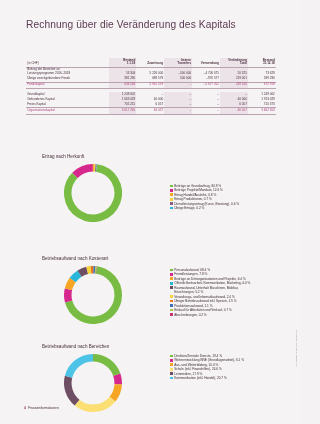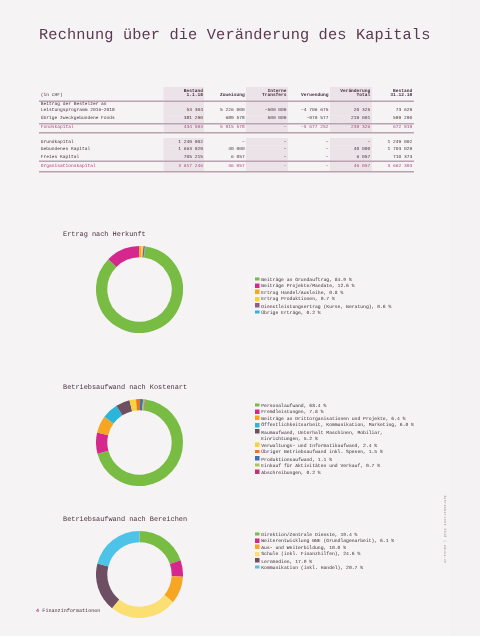--- a/index.html
+++ b/index.html
@@ -7,21 +7,20 @@
     width: 300px; height: 424px;
     background: #f4f2f2;
     font-family: "Liberation Sans", sans-serif;
     overflow: hidden;
   }
   .page {
     position: relative;
     width: 300px; height: 424px;
     background: #f5f3f3;
     padding: 16px;
-    font-family: Liberation Mono, monospace;
   }
 
   
   .title {
     position: absolute;
     left: 26px; top: 19px;
     font-size: 10.2px;
     font-weight: 400;
     color: #5b3a52;
     letter-spacing: 0.1px;

